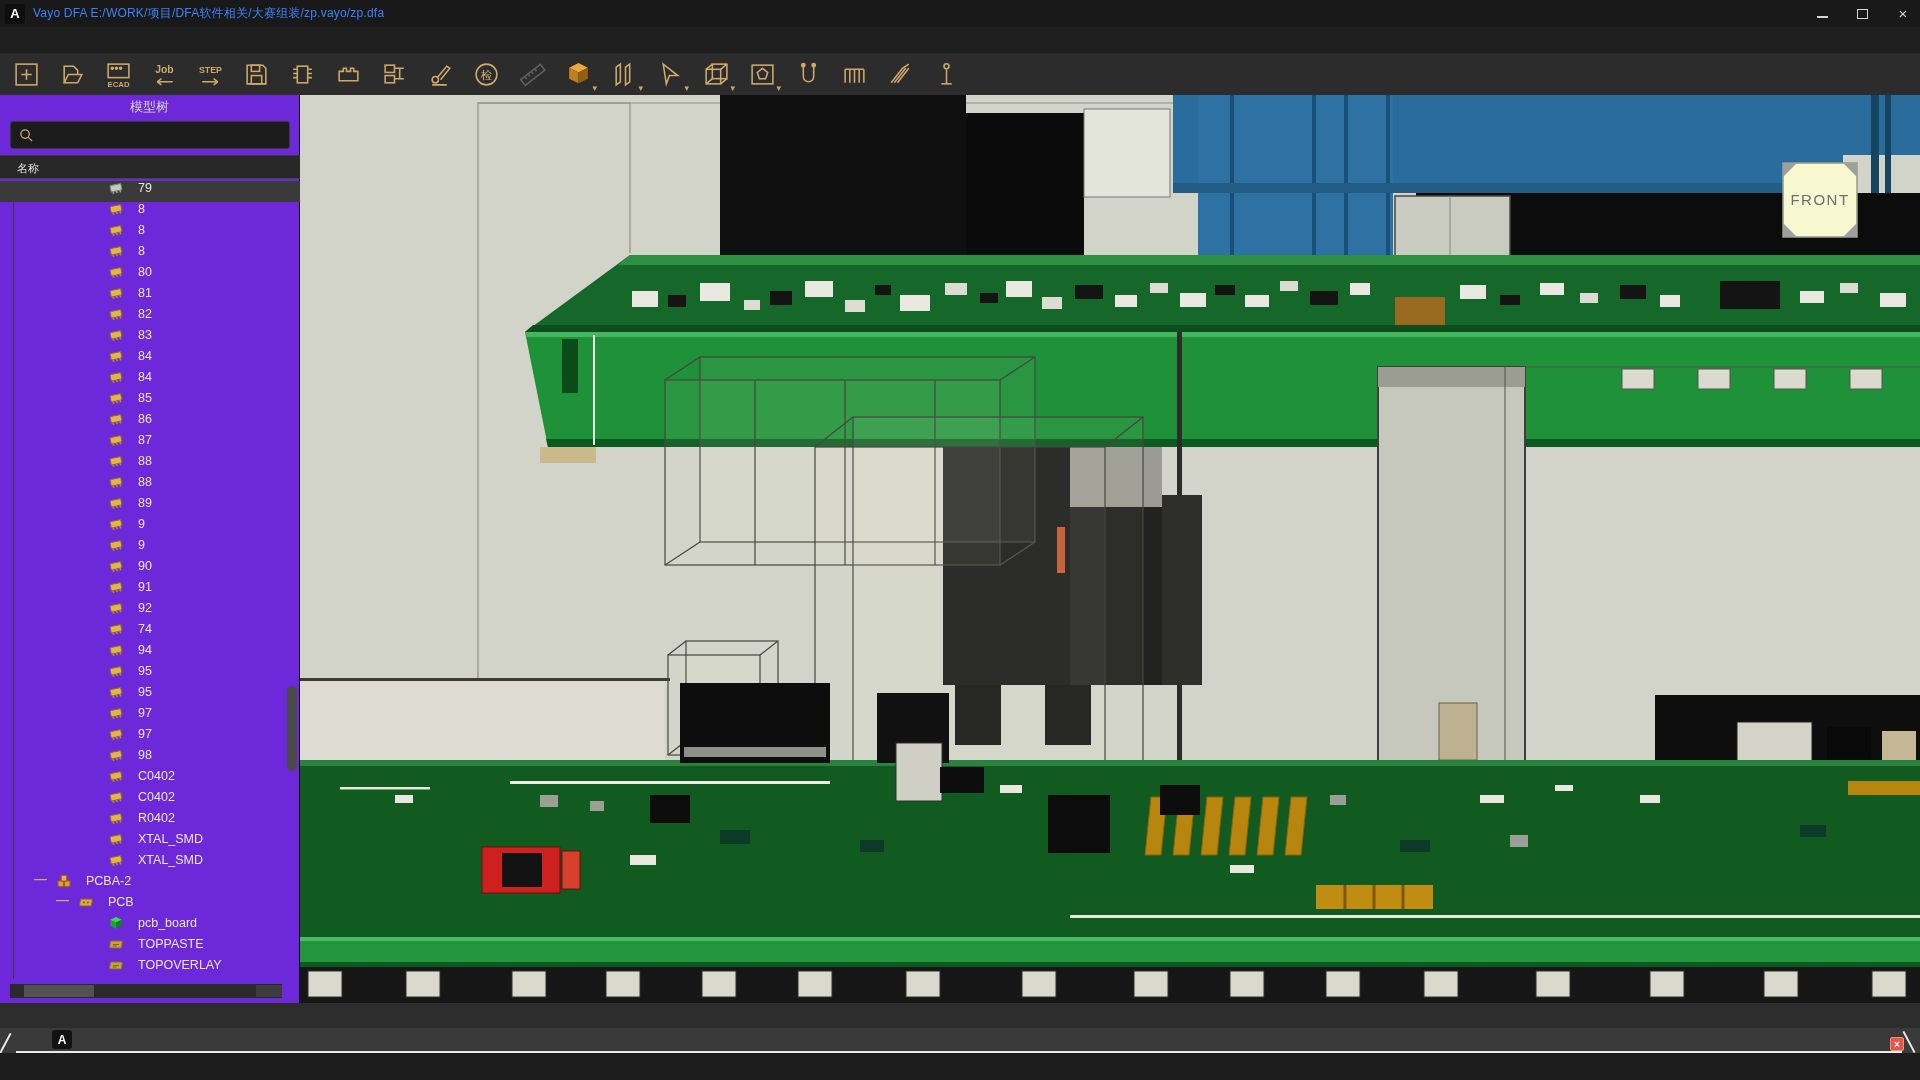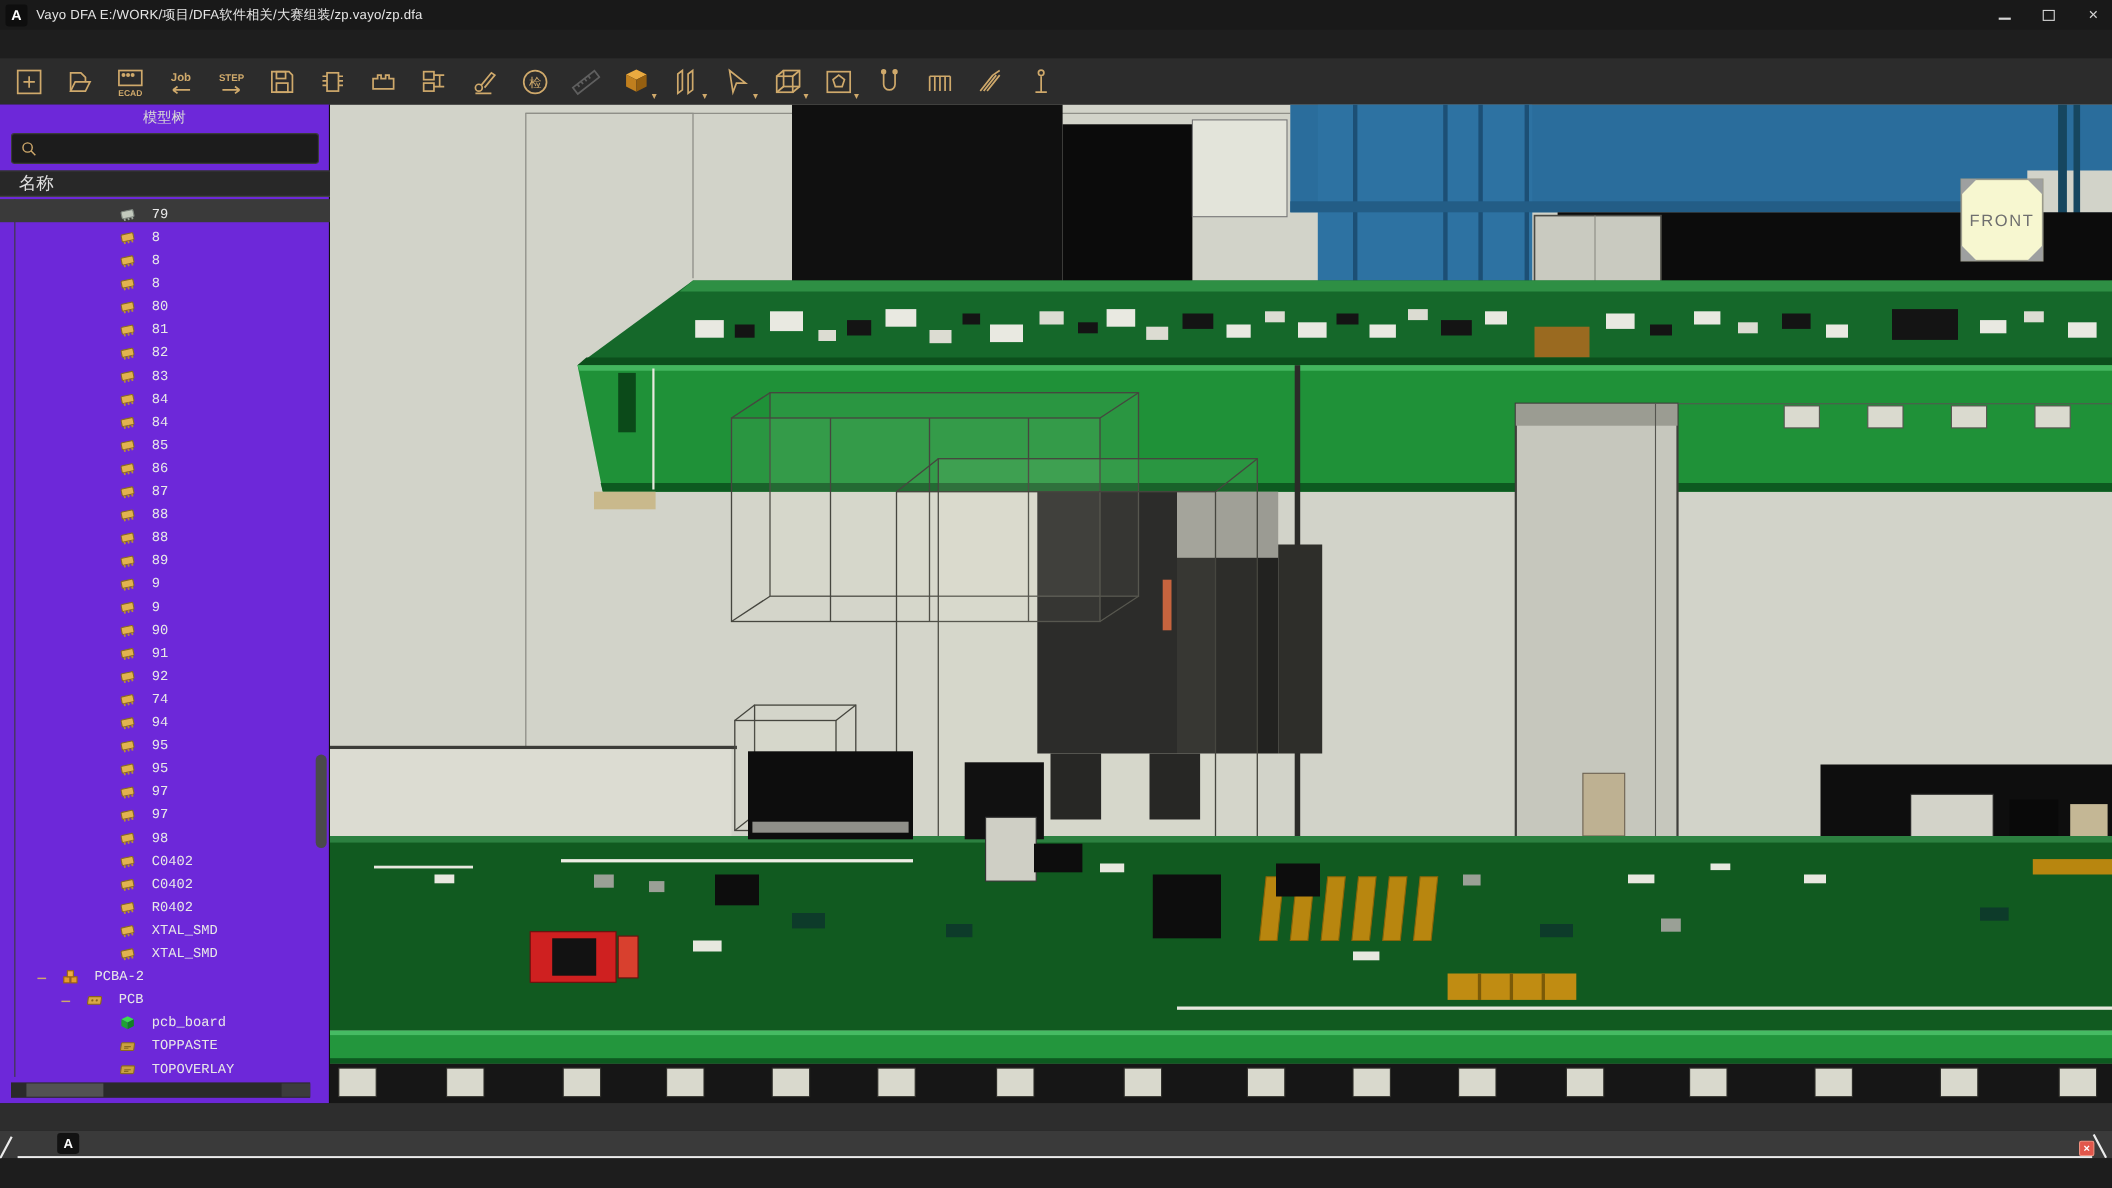--- a/index.html
+++ b/index.html
@@ -4,21 +4,21 @@
 <style>
   html,body{margin:0;padding:0;background:#111;}
   #app{position:relative;width:1920px;height:1080px;background:#1e1e1e;overflow:hidden;
        font-family:"Liberation Sans","DejaVu Sans",sans-serif;color:#ddd;
        -webkit-font-smoothing:antialiased;}
   
   .titlebar{position:absolute;left:0;top:0;width:1920px;height:27px;background:#191919;
             display:flex;align-items:center;}
   .applogo{width:20px;height:20px;margin:0 8px 0 5px;background:#0e0e0e;border-radius:3px;
            color:#fff;font-weight:bold;font-size:13px;display:flex;align-items:center;justify-content:center;}
-  .wintitle{font-size:12px;color:#e5e5e5;letter-spacing:.2px;}
+  .wintitle{font-size:12px;color:#3b82f6;letter-spacing:.2px;}
   .winctrls{position:absolute;right:10px;top:0;height:27px;display:flex;align-items:center;gap:26px;}
   .wc{width:14px;height:12px;position:relative;cursor:pointer;}
   .wc-min::after{content:"";position:absolute;left:1px;bottom:2px;width:11px;height:2px;background:#d5d5d5;}
   .wc-max::after{content:"";position:absolute;left:1px;top:1px;width:9px;height:8px;border:1.6px solid #d5d5d5;}
   .wc-close{color:#d5d5d5;font-size:15px;line-height:12px;text-align:center;}
   
   .menubar{position:absolute;left:0;top:27px;width:1920px;height:26px;background:#2c2c2c;
            display:flex;align-items:center;border-bottom:1px solid #232323;}
   .menu-item{padding:0 13px;font-size:13px;color:#e6e6e6;cursor:default;}
   
@@ -30,25 +30,25 @@
   .tool-btn.disabled{opacity:.55;}
   .tool-btn .caret{position:absolute;right:1px;bottom:-1px;font-size:9px;color:#cfa96b;}
   
   .sidebar{position:absolute;left:0;top:95px;width:300px;height:908px;background:#6d28d9;
            border-right:1px solid #101010;box-sizing:border-box;}
   .panel-title{height:26px;line-height:24px;text-align:center;font-size:13px;color:#d6d6d6;}
   .searchbox{position:absolute;left:10px;top:26px;width:280px;height:28px;background:#1c1c1c;
              border:1px solid #3a3a3a;border-radius:3px;box-sizing:border-box;display:flex;align-items:center;}
   .searchbox input{flex:1;background:transparent;border:none;outline:none;color:#ddd;font-size:12px;margin-left:6px;}
   .colheader{position:absolute;left:0;top:60px;width:300px;height:24px;line-height:24px;
-             padding-left:17px;box-sizing:border-box;font-size:16px;color:#e0e0e0;
+             padding-left:17px;box-sizing:border-box;font-size:11px;color:#e0e0e0;
              border-top:1px solid #383838;border-bottom:1px solid #454545;background:#282828;}
   .tree{position:absolute;left:0;top:86px;width:300px;height:798px;overflow:hidden;}
   .tree-guide{position:absolute;left:13px;top:0;width:1px;height:798px;background:#3a3a3a;}
-  .tree-row{height:21px;display:flex;align-items:flex-end;font-size:12.5px;color:#e8e8e8;position:relative;cursor:default;font-family:Liberation Mono, monospace;}
+  .tree-row{height:21px;display:flex;align-items:flex-start;font-size:12.5px;color:#e8e8e8;position:relative;cursor:default;}
   .tree-row.selected{background:#3a3a3a;}
   .tree-row .sp{display:inline-block;height:1px;}
   .tree-row .minus{display:inline-block;width:22px;color:#cfa96b;font-weight:bold;font-size:13px;line-height:10px;}
   .tree-row svg{margin-right:7px;flex:none;}
   .vscroll{position:absolute;right:2px;top:591px;width:10px;height:85px;background:#4a4a4a;border-radius:5px;}
   .hscroll{position:absolute;left:10px;top:889px;width:272px;height:14px;background:#2a2a2a;}
   .hthumb{position:absolute;left:14px;top:1px;width:70px;height:12px;background:#525252;}
   .hend{position:absolute;right:0;top:1px;width:26px;height:12px;background:#3c3c3c;}
   
   .viewport{position:absolute;left:300px;top:95px;width:1620px;height:908px;}

